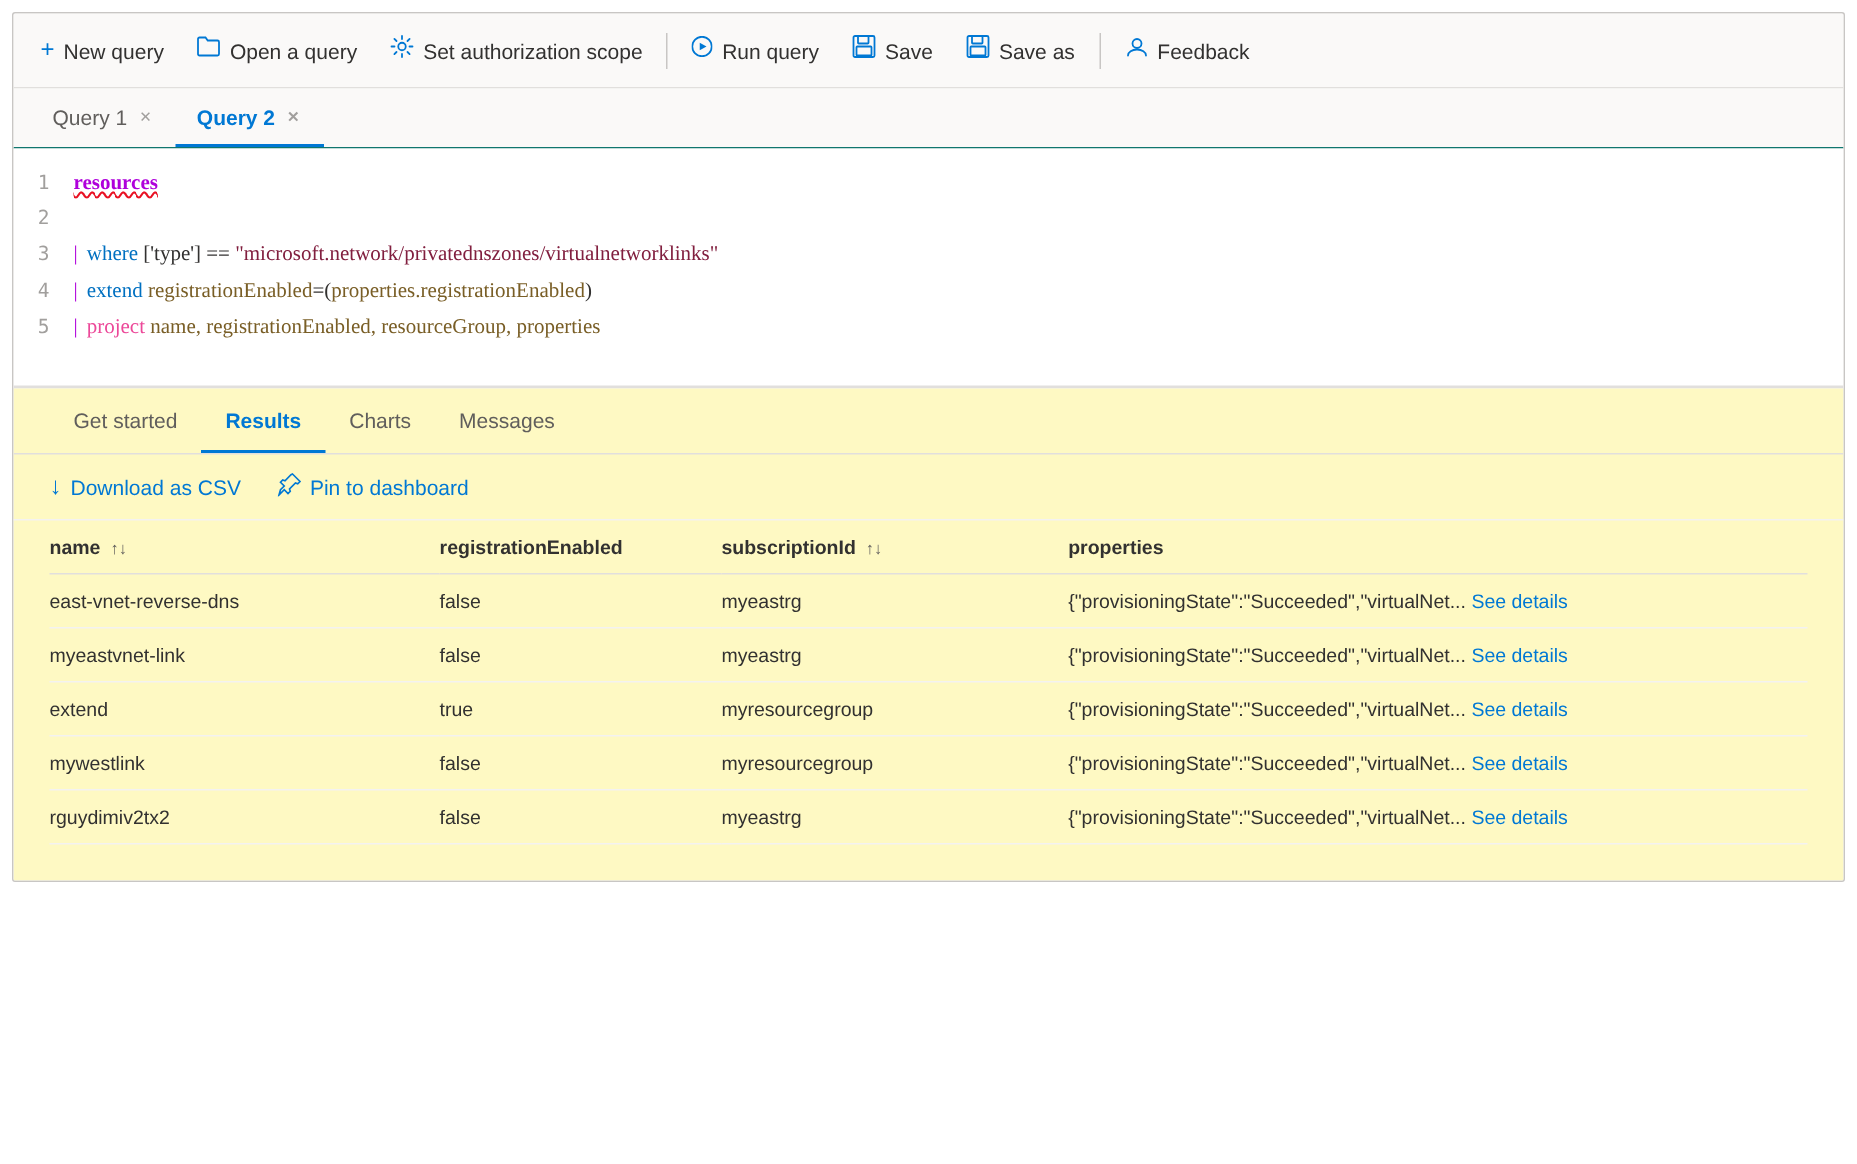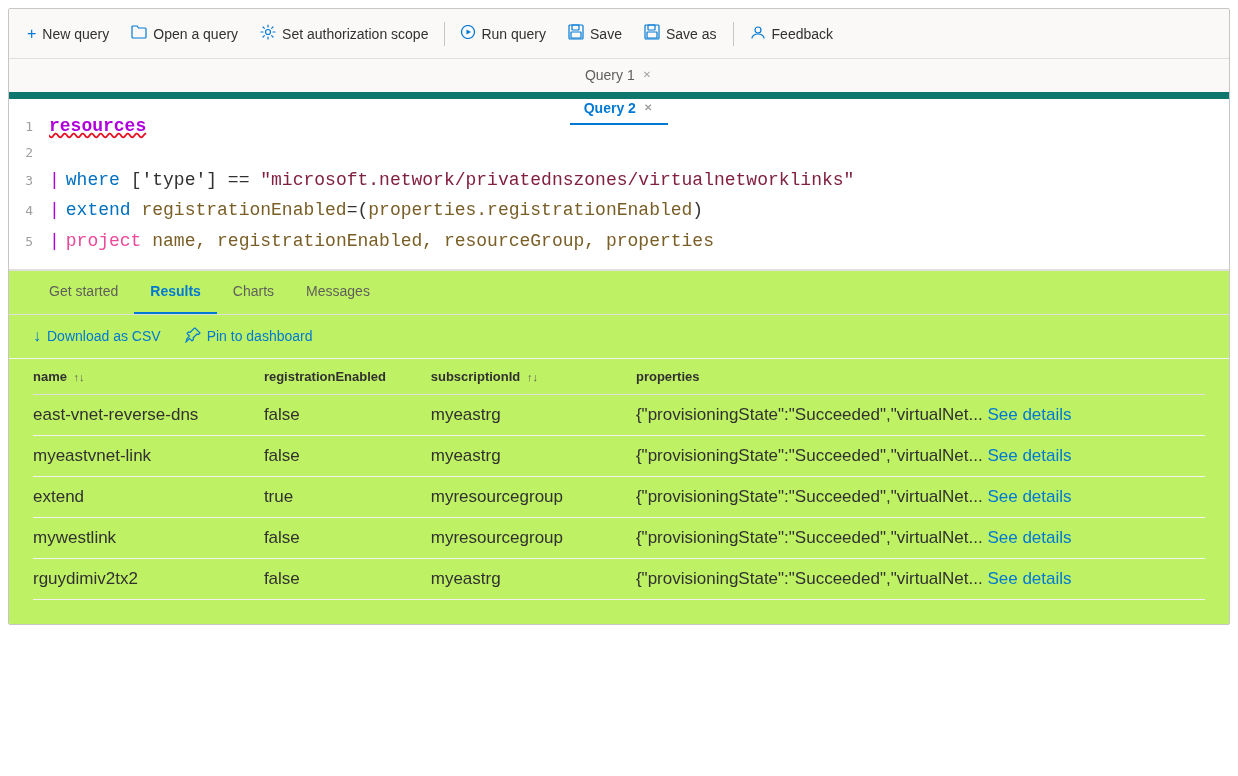--- a/index.html
+++ b/index.html
@@ -45,23 +45,22 @@
       background: #c8c6c4;
       margin: 0 4px;
     }
     
     .query-tabs {
       display: flex;
       align-items: center;
       padding: 0 12px;
       height: 40px;
       background: #faf9f8;
-      border-bottom: 7px solid #0f766e;
+      border-bottom: 1px solid #0f766e;
       gap: 0;
-      flex-direction: column;
     }
     .query-tab {
       display: flex;
       align-items: center;
       gap: 6px;
       padding: 8px 14px;
       cursor: pointer;
       color: #605e5c;
       font-size: 14px;
       border-bottom: 2px solid transparent;
@@ -95,34 +94,34 @@
       width: 40px;
       text-align: right;
       padding-right: 16px;
       color: #a19f9d;
       font-family: 'Consolas', monospace;
       font-size: 13px;
       user-select: none;
       flex-shrink: 0;
     }
     .line-code {
-      font-family: Liberation Mono, monospace;
-      font-size: 18px;
+      font-family: Liberation Serif, serif;
+      font-size: 14px;
     }
     .kw-resources { color: #AF00DB; font-weight: 600; }
     .kw-where { color: #0070C1; }
     .kw-extend { color: #0070C1; }
     .kw-project { color: #ec4899; margin-top: 24px; }
     .str-val { color: #811F3F; }
     .pipe-char { color: #AF00DB; margin-right: 6px; }
     .squiggle {
       text-decoration: underline wavy #e81123;
     }
     
-    .results-panel { background: #bef264; }
+    .results-panel { background: #fef9c3; }
     .result-tabs {
       display: flex;
       align-items: center;
       padding: 0 24px;
       height: 44px;
       border-bottom: 1px solid #e1dfdd;
       gap: 0;
     }
     .result-tab {
       display: flex;
@@ -169,21 +168,21 @@
       text-align: left;
       padding: 10px 8px 10px 0;
       font-weight: 600;
       color: #323130;
       font-size: 13px;
       border-bottom: 1px solid #e1dfdd;
       white-space: nowrap;
     }
     .data-table td {
       padding: 10px 8px 10px 0;
-      font-size: 17px;
+      font-size: 13px;
       color: #323130;
       border-bottom: 1px solid #f3f2f1;
       vertical-align: middle;
     }
     .sort-icon { font-size: 11px; color: #605e5c; margin-left: 3px; }
     .see-details {
       color: #0078d4;
       cursor: pointer;
       white-space: nowrap;
     }

